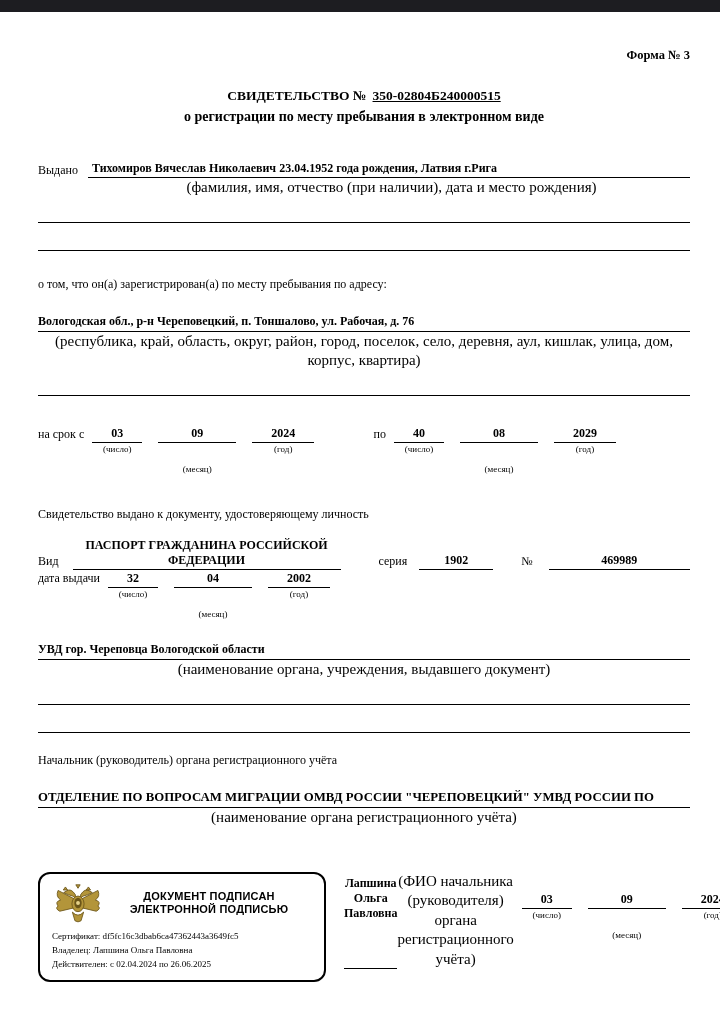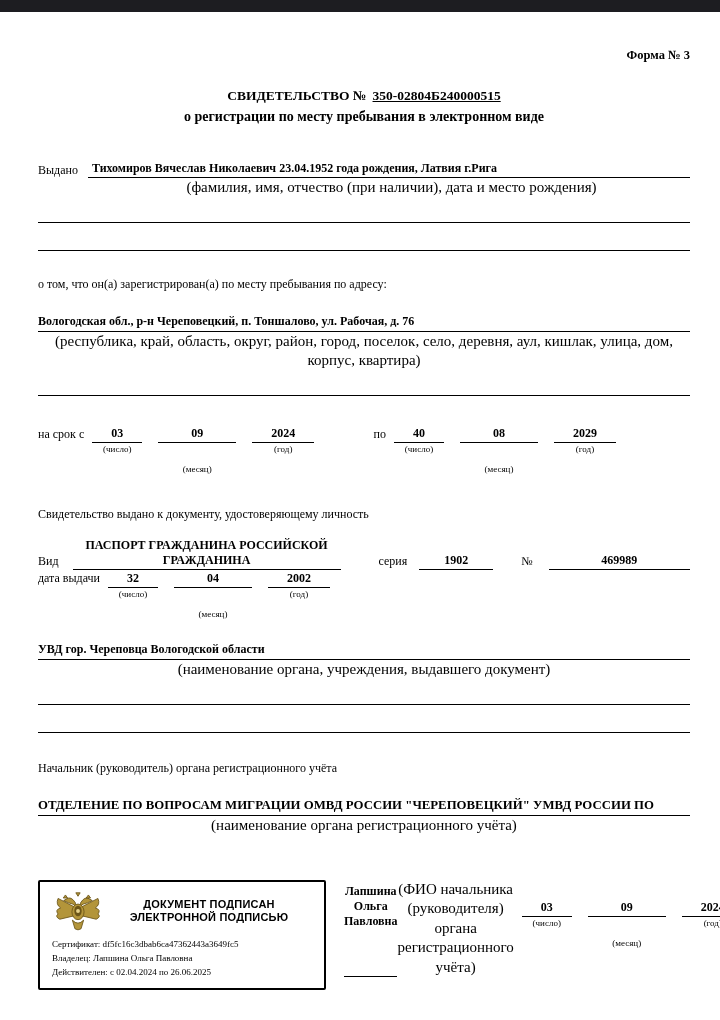--- a/index.html
+++ b/index.html
@@ -47,29 +47,29 @@
   .vid-row .mid{width:38px;}
   .series-lbl{padding:0 12px 1px 0;}
   .series-val{width:74px;border-bottom:1.4px solid #000;text-align:center;font-weight:bold;padding-bottom:1px;}
   .no-lbl{padding:0 16px 1px 28px;}
   .no-val{flex:1;border-bottom:1.4px solid #000;text-align:center;font-weight:bold;padding-bottom:1px;}
 
   .issue-date-row{margin-top:1px;display:flex;align-items:flex-start;}
 
   .issuer{margin-top:22px;font-weight:bold;border-bottom:1.4px solid #000;padding-bottom:2px;}
 
-  .head-label{margin-top:28px;}
+  .head-label{margin-top:20px;}
 
   .org{font-weight:bold;font-size:12.8px;border-bottom:1.4px solid #000;padding-bottom:2px;}
   .org1{margin-top:22px;}
   .org2{margin-top:3px;}
 
   .bottom{margin-top:44px;display:flex;align-items:flex-start;}
   .stamp{
-    width:262px;border:2.5px solid #000;border-radius:2px;
+    width:262px;border:2.5px solid #000;border-radius:12px;
     padding:8px 10px 8px 12px;flex:none;
   }
   .stamp-head{display:flex;align-items:center;}
   .stamp-emblem{width:52px;height:42px;flex:none;}
   .stamp-title{
     flex:1;text-align:center;font-family:"Liberation Sans","DejaVu Sans",sans-serif;
     font-weight:bold;font-size:11px;line-height:1.2;letter-spacing:.2px;
   }
   .stamp-lines{margin-top:6px;font-size:9px;line-height:1.55;}
 
@@ -138,21 +138,21 @@
       </span>
       <span class="endpad"></span>
     </div>
 
     <div class="identity-intro">Свидетельство выдано к документу, удостоверяющему личность</div>
 
     <div class="vid-row">
       <span class="lbl">Вид</span>
       <span class="vid-type">
         <div>ПАСПОРТ ГРАЖДАНИНА РОССИЙСКОЙ</div>
-        <div>ГРАЖДАНИНА</div>
+        <div>ФЕДЕРАЦИИ</div>
       </span>
       <span class="mid"></span>
       <span class="series-lbl">серия</span>
       <span class="series-val">1902</span>
       <span class="no-lbl">№</span>
       <span class="no-val">469989</span>
     </div>
 
     <div class="issue-date-row">
       <span class="lbl">дата выдачи</span>

